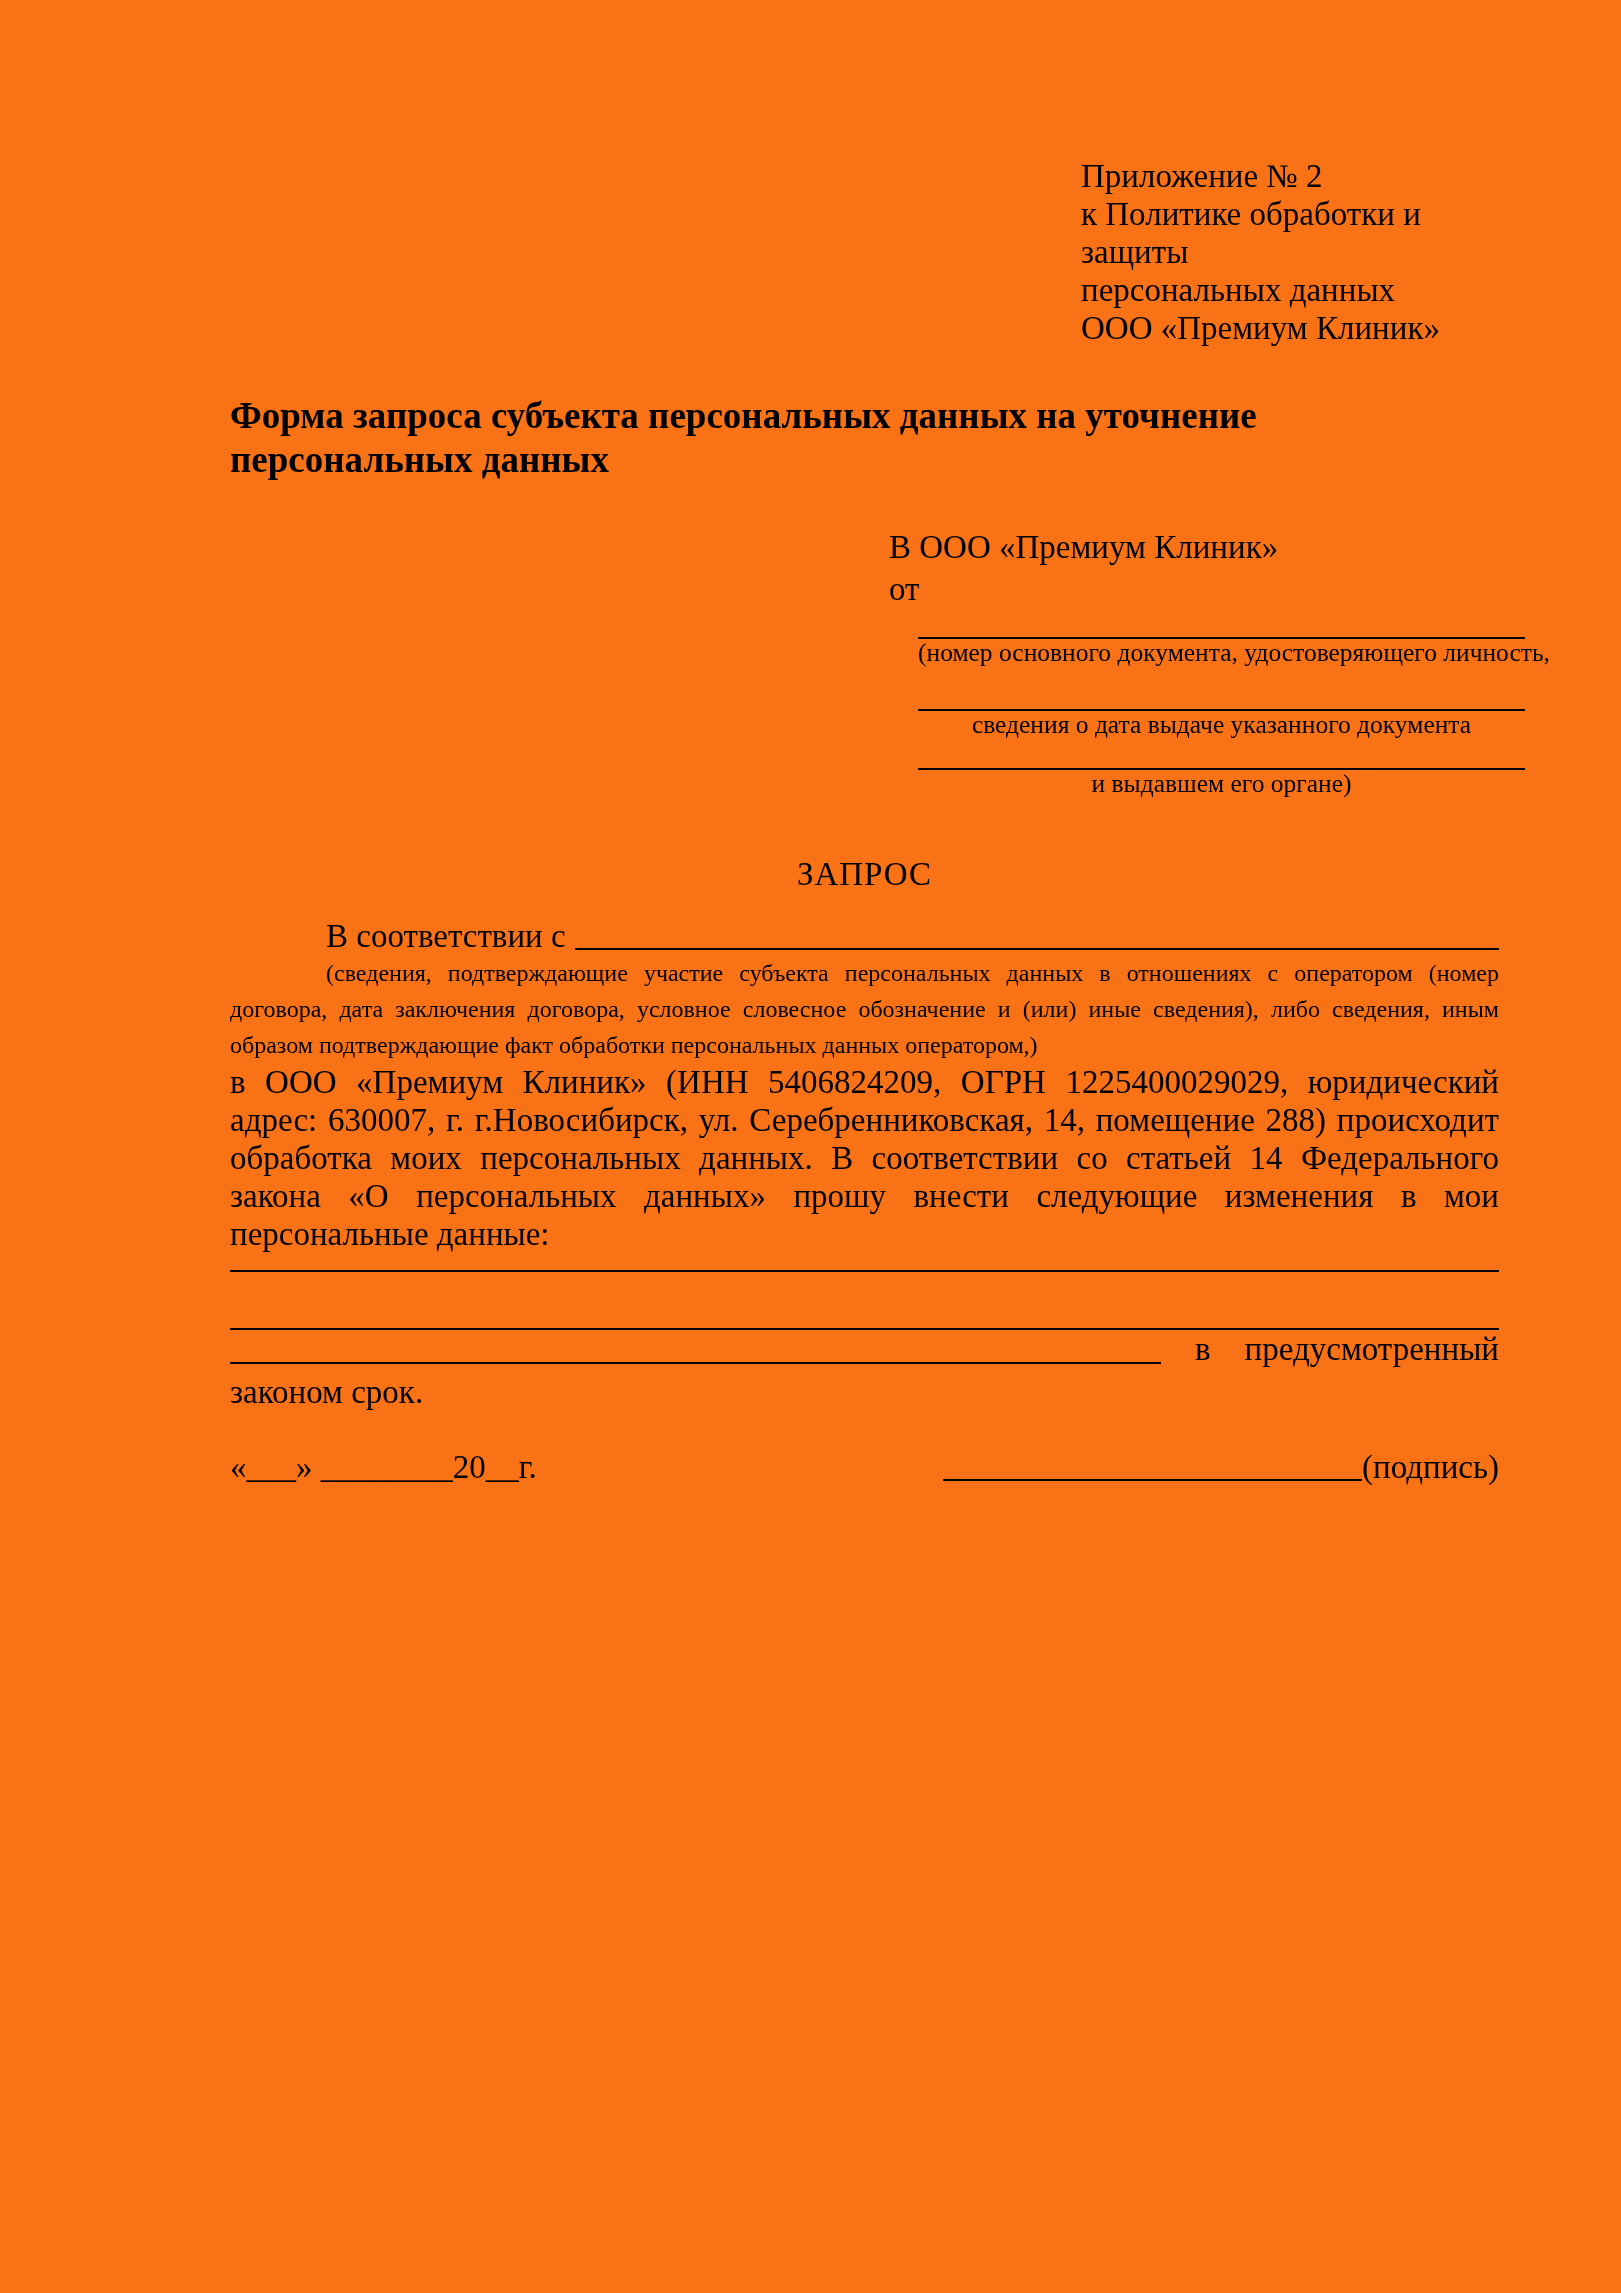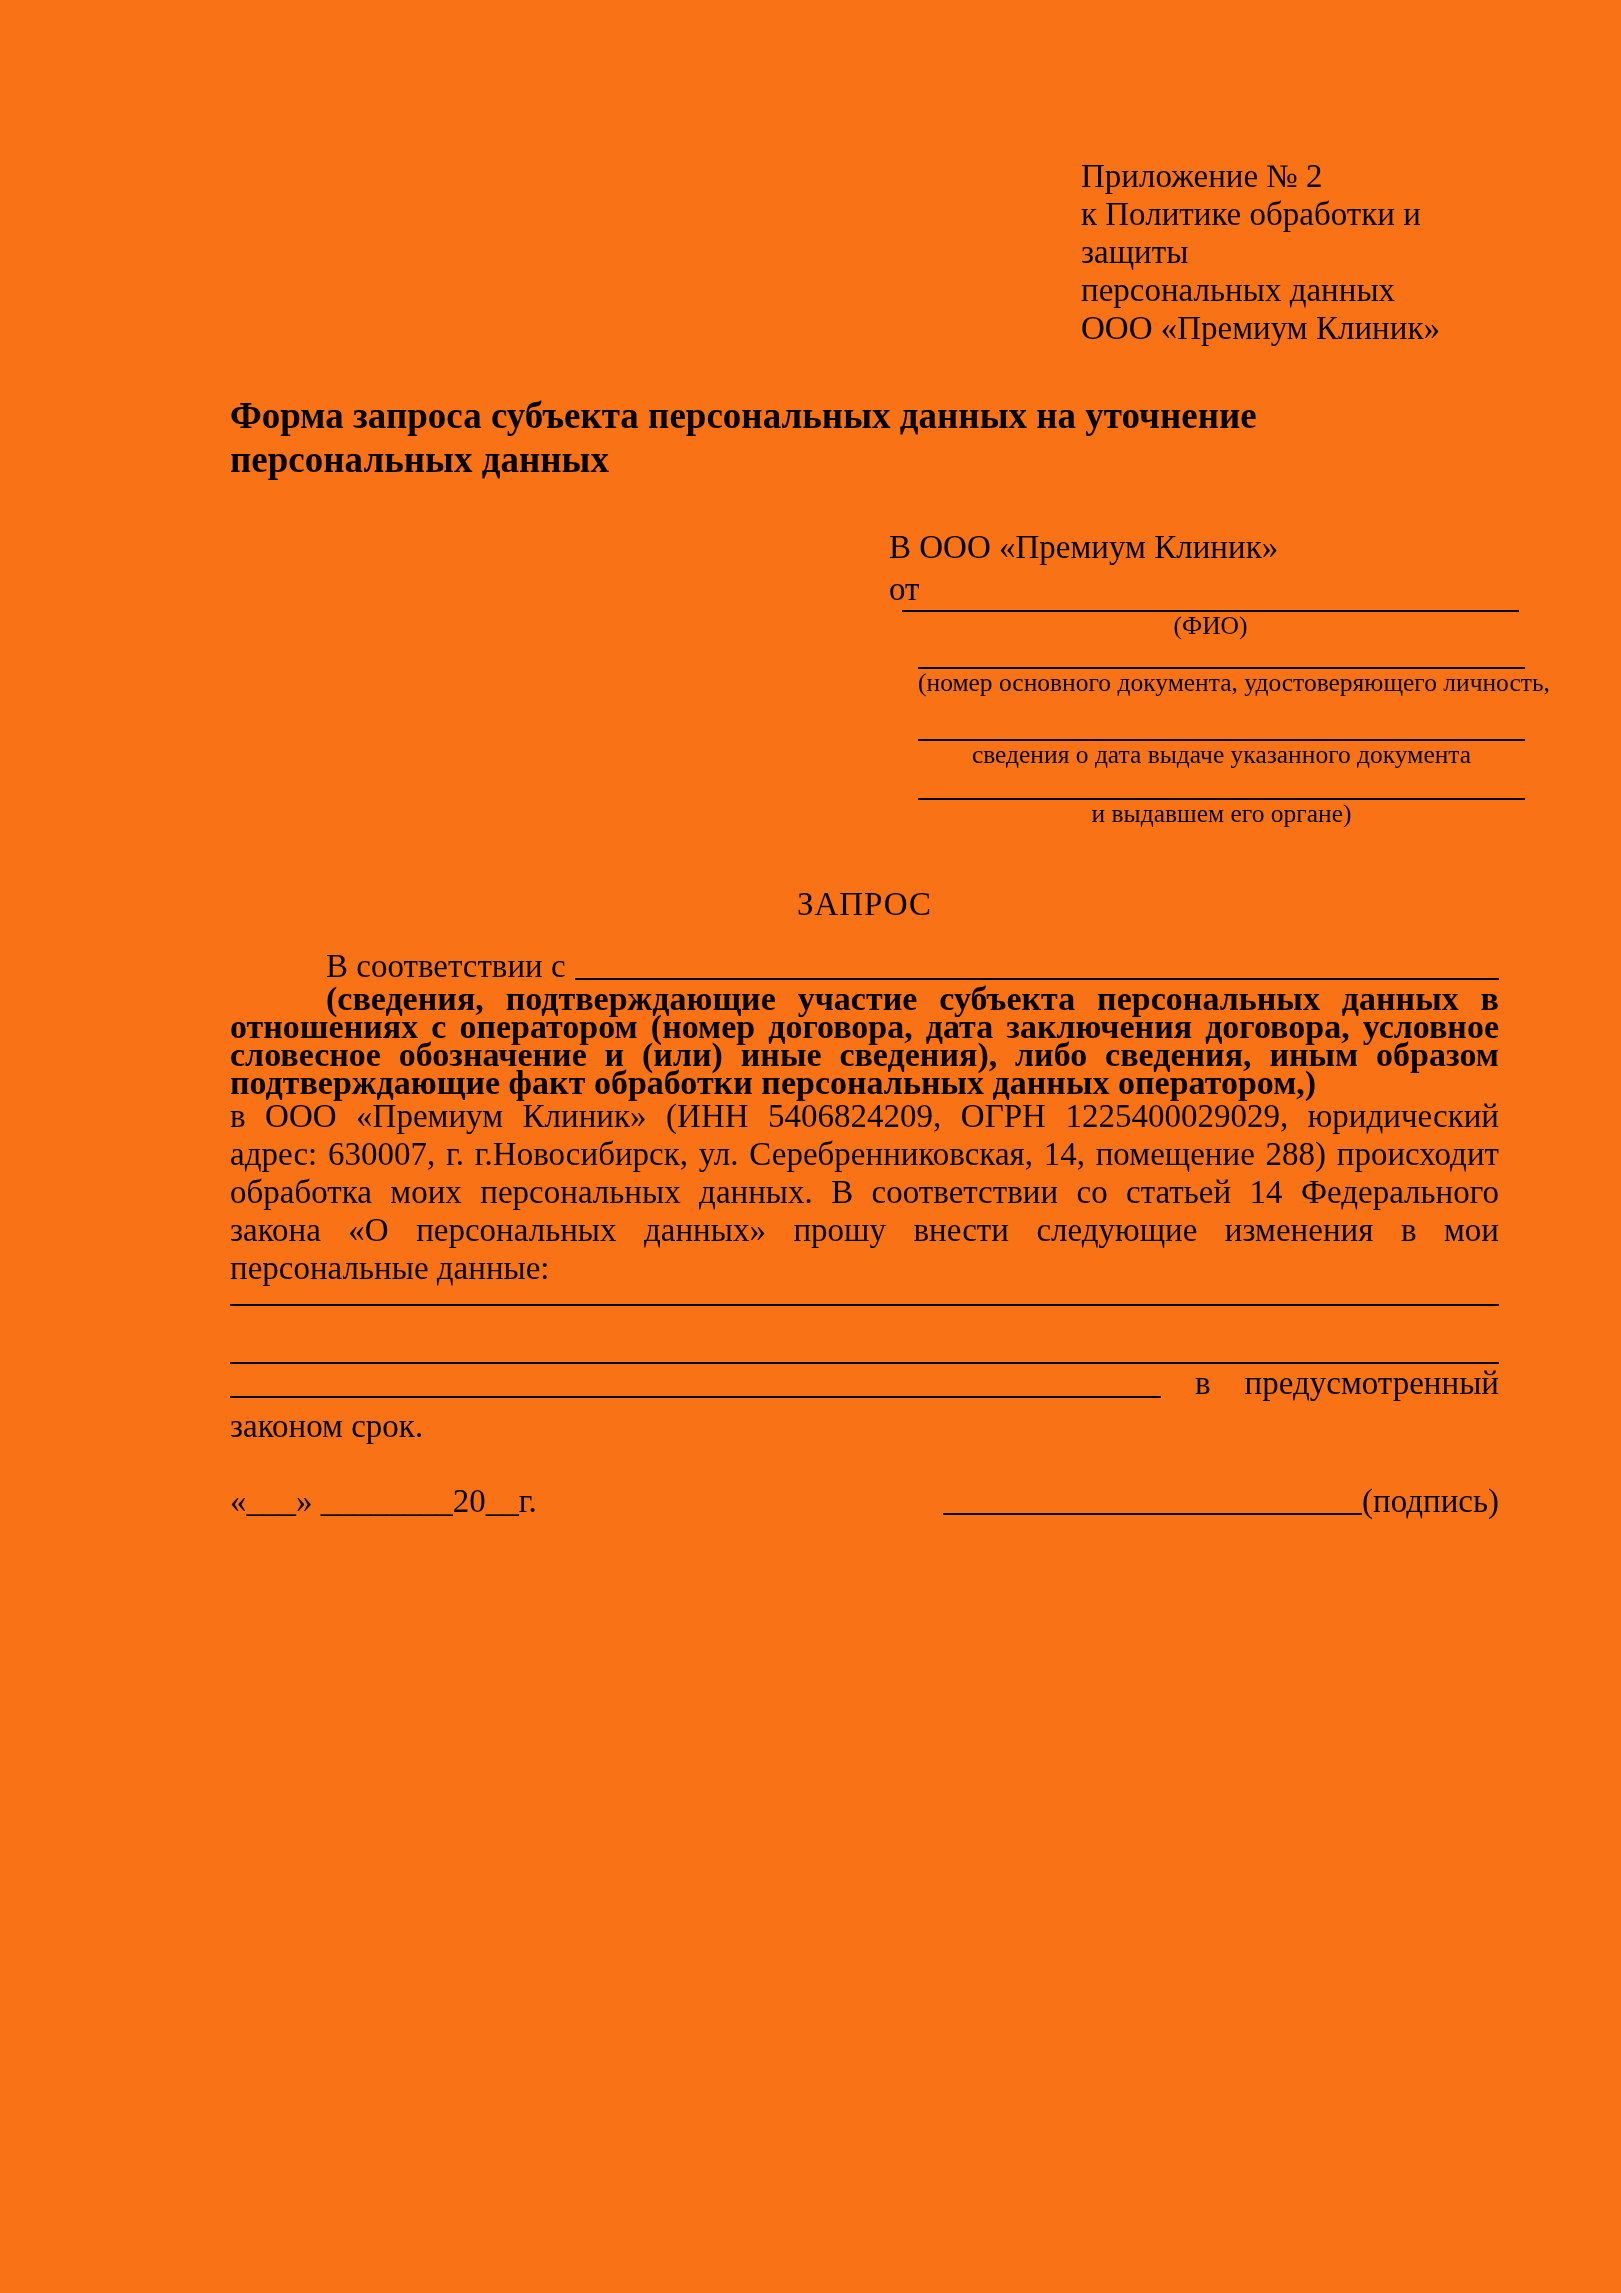--- a/index.html
+++ b/index.html
@@ -72,25 +72,24 @@
   }
   .acc-label { flex: none; padding-left: 96px; white-space: nowrap; }
   .fill-line {
     flex: 1 1 auto;
     border-bottom: 2.9px solid #000;
     margin-left: 9.8px;
     margin-bottom: 4.9px;
   }
 
   .fine-print {
-    font-size: 34px;
-    line-height: 28px;
+    font-size: 24px;
+    line-height: 36px;
     text-align: justify;
     text-indent: 96px;
-    font-weight: bold;
   }
 
   .body-par {
     line-height: 38px;
     text-align: justify;
   }
 
   .blank-line { border-bottom: 2.9px solid #000; width: 100%; }
   .blank-a { height: 17.6px; }
   .blank-b { height: 56px; }
@@ -147,24 +146,20 @@
       <div>ООО «Премиум Клиник»</div>
     </div>
 
     <div class="title">Форма запроса субъекта персональных данных на уточнение персональных данных</div>
 
     <div class="addressee">
       <div>В ООО «Премиум Клиник»</div>
       <div>от</div>
     </div>
 
-    <div class="field-group g1">
-      <div class="uline"></div>
-      <div class="caption">(ФИО)</div>
-    </div>
 
     <div class="field-group g2">
       <div class="uline"></div>
       <div class="caption">(номер основного документа, удостоверяющего личность,</div>
     </div>
 
     <div class="field-group g3">
       <div class="uline"></div>
       <div class="caption">сведения о дата выдаче указанного документа</div>
     </div>

